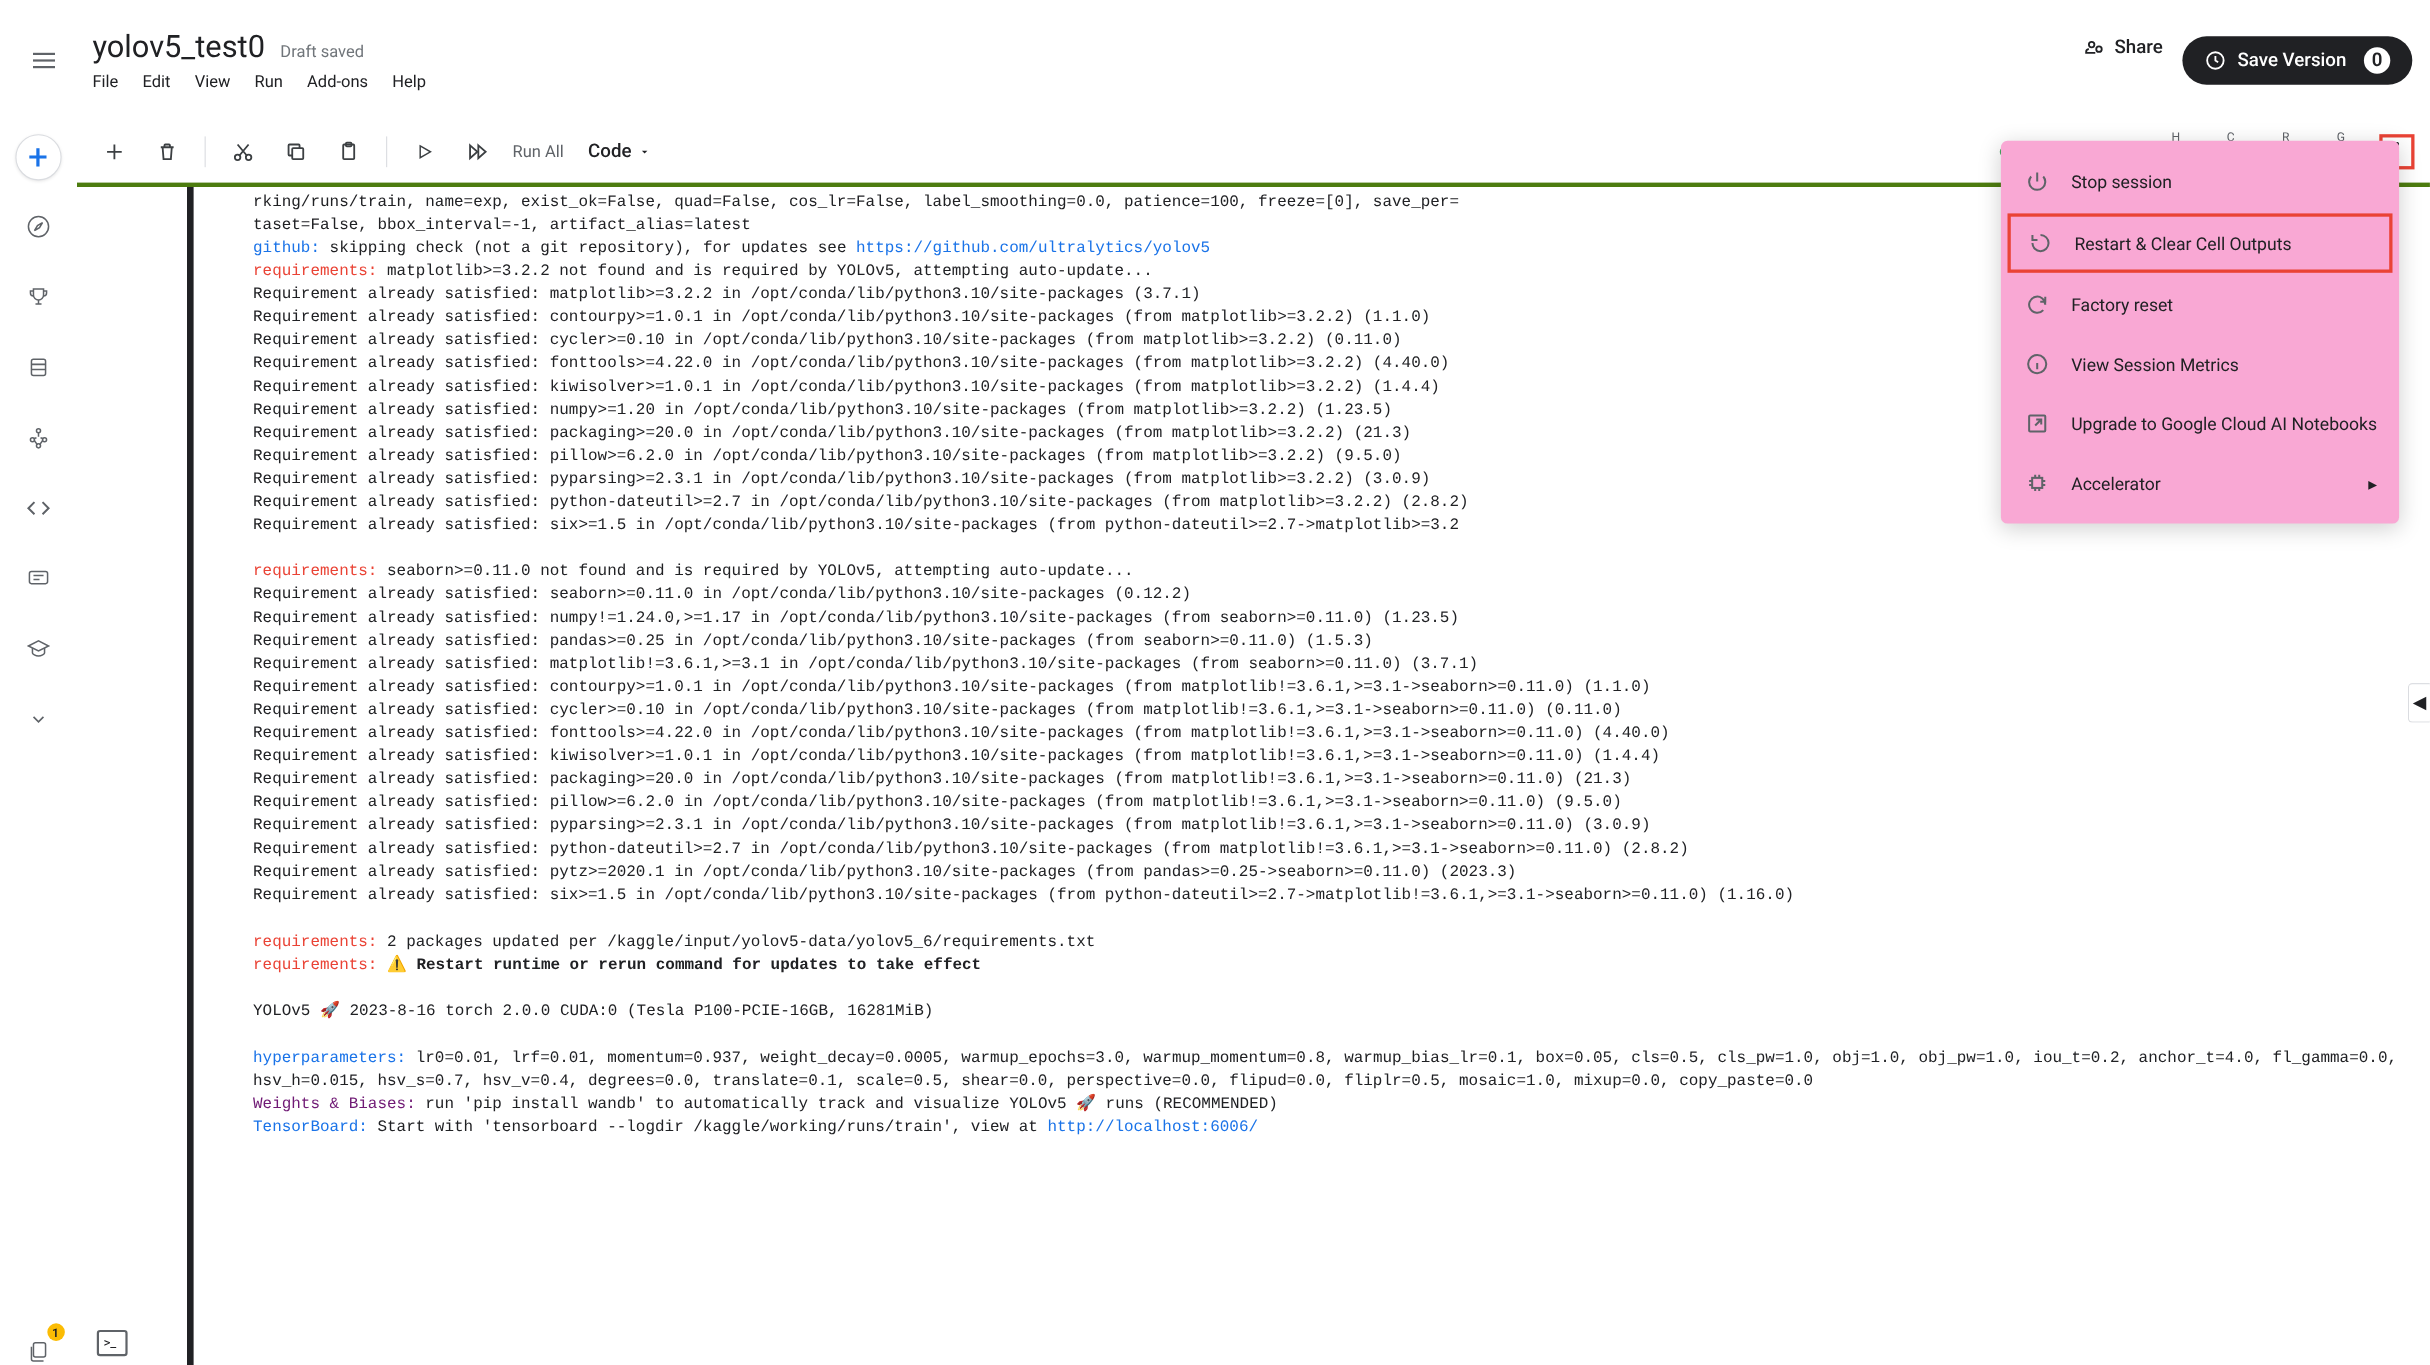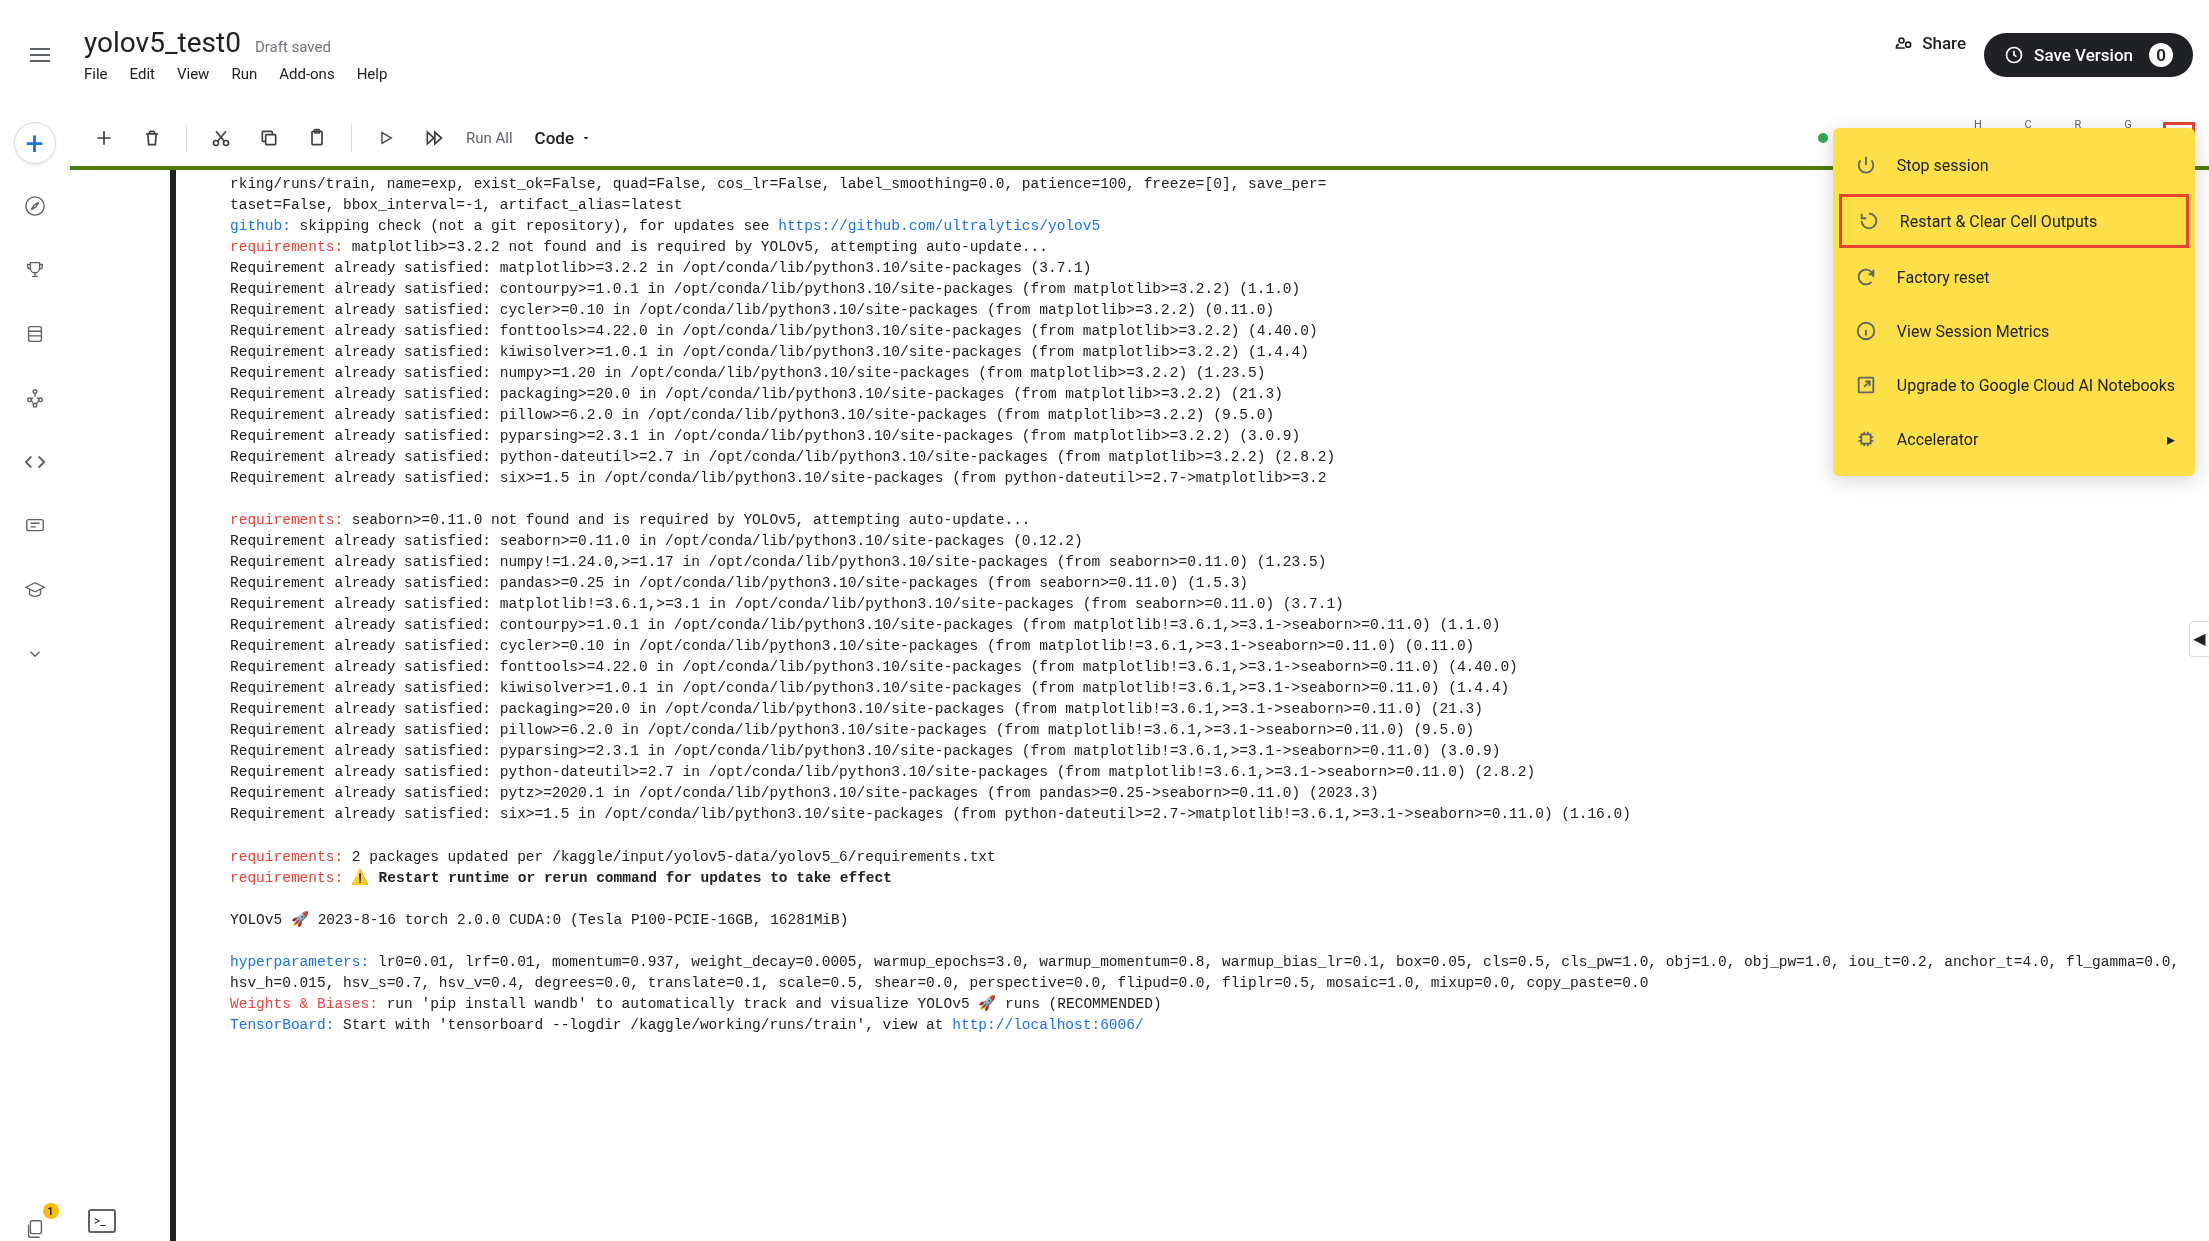--- a/index.html
+++ b/index.html
@@ -42,26 +42,26 @@
     .status-dot { width: 10px; height: 10px; background: #34a853; border-radius: 50%; }
     .metric-col { font-size: 11px; color: #5f6368; text-align: center; line-height: 1.2; width: 30px; }
     .more-btn { width: 32px; height: 32px; display: flex; align-items: center; justify-content: center; border: 3px solid #ea4335; cursor: pointer; }
     
     .output-area { flex: 1; overflow: auto; padding: 4px 20px 4px 100px; position: relative; }
     .cell-marker { position: absolute; left: 100px; top: 0; bottom: 0; width: 6px; background: #202124; }
     .output-content { font-family: "Courier New", monospace; font-size: 14.5px; line-height: 1.45; white-space: pre-wrap; word-break: break-all; margin-left: 60px; }
     .kw-github { color: #1a73e8; font-weight: 500; }
     .kw-req { color: #ea4335; font-weight: 500; }
     .kw-hyper { color: #1a73e8; font-weight: 500; }
-    .kw-wb { color: #ef4444; font-weight: 500; }
+    .kw-wb { color: #701a75; font-weight: 500; }
     .kw-tb { color: #1a73e8; font-weight: 500; }
     .link-txt { color: #1a73e8; }
     .bold-txt { font-weight: 600; }
     
-    .dropdown-menu { position: absolute; top: 128px; right: 14px; background: #fde047; border-radius: 6px; box-shadow: 0 4px 20px rgba(0,0,0,0.18); padding: 10px 0; min-width: 350px; z-index: 100; margin-left: 32px; }
+    .dropdown-menu { position: absolute; top: 128px; right: 28px; background: #f9a8d4; border-radius: 6px; box-shadow: 0 4px 20px rgba(0,0,0,0.18); padding: 10px 0; min-width: 350px; z-index: 100; margin-left: 32px; }
     .menu-item { display: flex; align-items: center; gap: 18px; padding: 14px 20px; font-size: 16px; cursor: pointer; }
     .menu-item.highlighted { border: 3px solid #ea4335; margin: 2px 6px; padding: 11px 14px; }
     .menu-icon-wrap { width: 26px; height: 26px; display: flex; align-items: center; justify-content: center; color: #5f6368; }
     
     .bottom-bar { position: fixed; bottom: 0; left: 70px; padding: 8px 18px; }
     .terminal-icon { width: 28px; height: 24px; border: 2px solid #5f6368; border-radius: 3px; display: flex; align-items: center; padding-left: 4px; font-size: 12px; cursor: pointer; }
     
     .right-collapse { position: fixed; right: 0; top: 50%; width: 20px; height: 36px; background: #fff; border: 1px solid #dadce0; border-right: none; border-radius: 4px 0 0 4px; display: flex; align-items: center; justify-content: center; cursor: pointer; }
     
     svg { display: block; }

